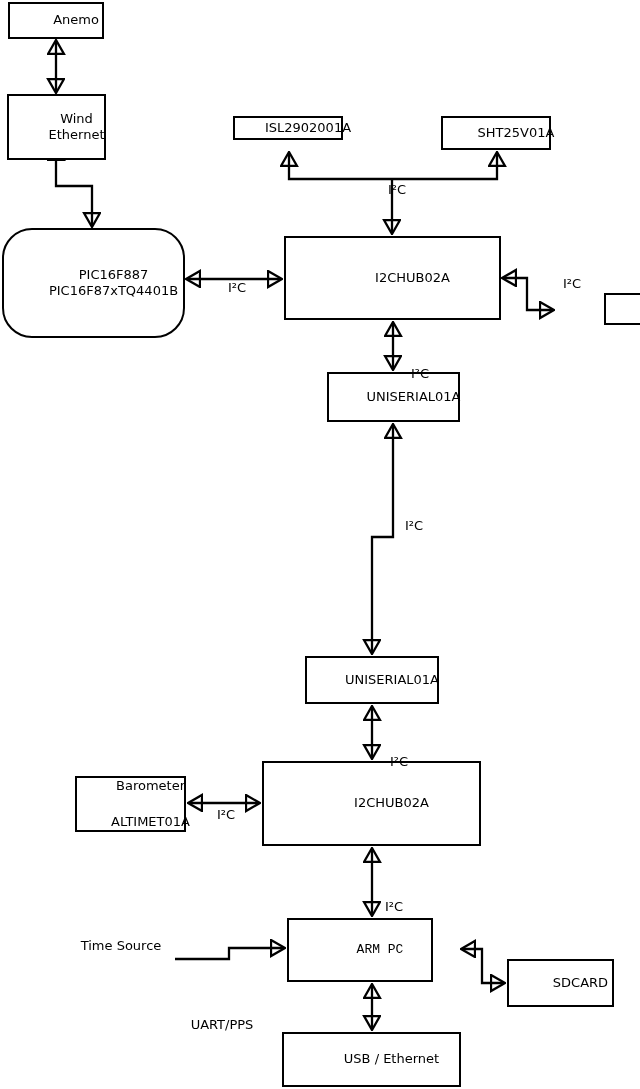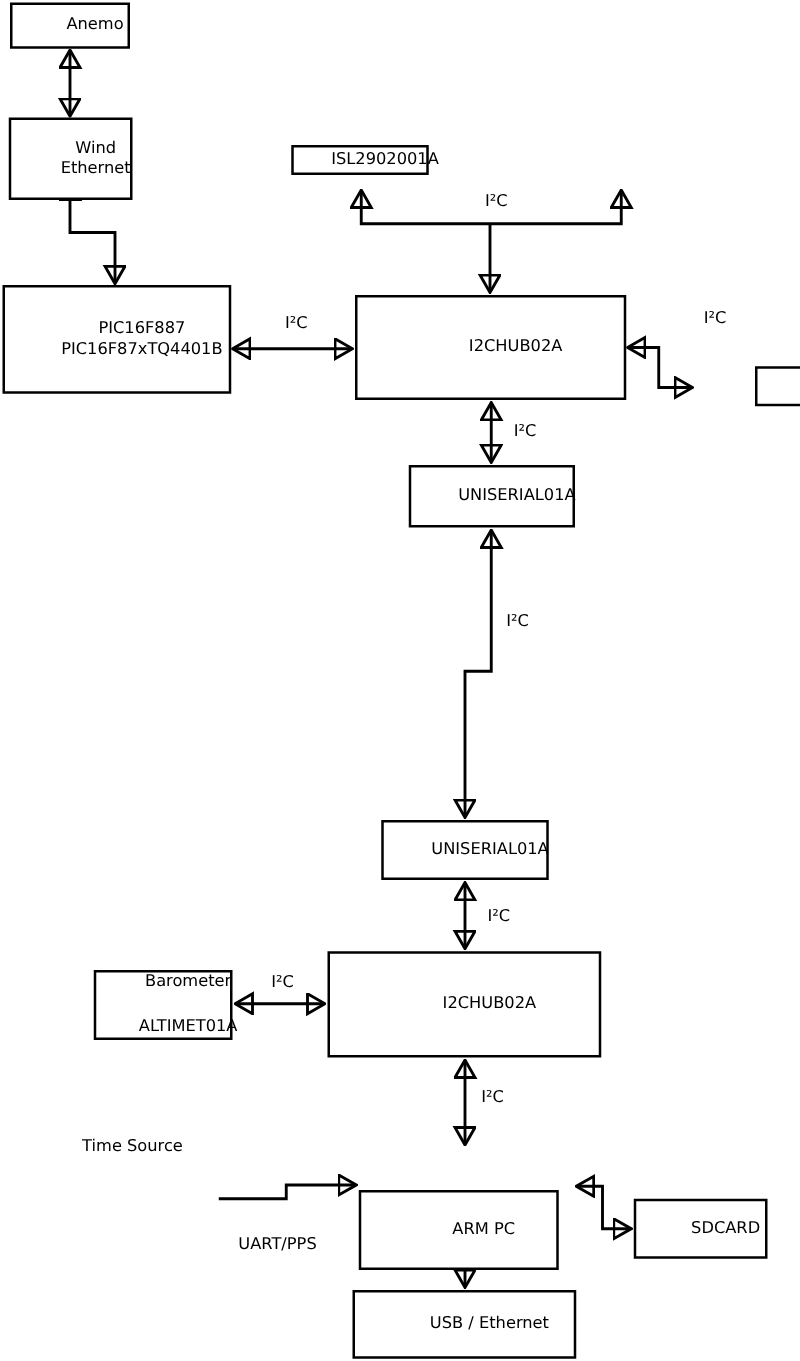--- a/index.html
+++ b/index.html
@@ -35,20 +35,21 @@
     font-size: 13px;
     line-height: 1.25;
     white-space: nowrap;
     padding-left: 40px;
   }
   .lbl {
     position: absolute;
     transform: translate(-50%, -50%);
     font-size: 13px;
     white-space: nowrap;
+    margin-top: 28px;
   }
 </style>
 </head>
 <body>
 
 <div id="diagram">
 
   <svg id="edges-svg" viewBox="0 0 640 1089" xmlns="http://www.w3.org/2000/svg">
     <defs>
       <marker id="arr" markerUnits="userSpaceOnUse" markerWidth="16" markerHeight="20" refX="14" refY="9" orient="auto-start-reverse">
@@ -74,29 +75,32 @@
 
   <div class="box" style="left:8px; top:2px; width:96px; height:37px;">
     <div>Anemo</div>
   </div>
 
   <div class="box" style="left:7px; top:94px; width:99px; height:66px;">
     <div>Wind</div>
     <div>Ethernet</div>
   </div>
 
-  <div class="box" style="left:2px; top:228px; width:183px; height:87px;">
+  <div class="box" style="left:2px; top:228px; width:183px; height:110px;border-radius:30px;">
     <div>PIC16F887</div>
     <div>PIC16F87xTQ4401B</div>
   </div>
 
   <div class="box" style="left:233px; top:116px; width:110px; height:24px;">
     <div>ISL2902001A</div>
   </div>
 
+  <div class="box" style="left:441px; top:116px; width:110px; height:34px;">
+    <div>SHT25V01A</div>
+  </div>
 
   <div class="box" style="left:284px; top:236px; width:217px; height:84px;">
     <div>I2CHUB02A</div>
   </div>
 
   <div class="box" style="left:556px; top:293px; width:82px; height:32px;margin-left:48px;">
     <div>LTS01A</div>
   </div>
 
   <div class="box" style="left:327px; top:372px; width:133px; height:50px;">
@@ -110,36 +114,36 @@
   <div class="box" style="left:262px; top:761px; width:219px; height:85px;">
     <div>I2CHUB02A</div>
   </div>
 
   <div class="box" style="left:75px; top:776px; width:111px; height:56px;justify-content:space-between;">
     <div>Barometer</div>
     <div>ALTIMET01A</div>
   </div>
 
 
-  <div class="box" style="left:287px; top:952px; width:160px; height:64px;">
+  <div class="box" style="left:287px; top:918px; width:146px; height:64px;font-family:Liberation Mono, monospace;">
     <div>ARM PC</div>
   </div>
 
   <div class="box" style="left:507px; top:959px; width:107px; height:48px;">
     <div>SDCARD</div>
   </div>
 
   <div class="box" style="left:282px; top:1032px; width:179px; height:55px;">
     <div>USB / Ethernet</div>
   </div>
 
   <span class="lbl" style="left:237px; top:259px;">I²C</span>
   <span class="lbl" style="left:397px; top:161px;">I²C</span>
   <span class="lbl" style="left:572px; top:255px;">I²C</span>
   <span class="lbl" style="left:420px; top:345px;">I²C</span>
   <span class="lbl" style="left:414px; top:497px;">I²C</span>
   <span class="lbl" style="left:399px; top:733px;">I²C</span>
   <span class="lbl" style="left:226px; top:786px;">I²C</span>
   <span class="lbl" style="left:394px; top:878px;">I²C</span>
-  <span class="lbl" style="left:106px; top:917px;">Time Source</span>
+  <span class="lbl" style="left:121px; top:917px;">Time Source</span>
   <span class="lbl" style="left:222px; top:996px;">UART/PPS</span>
 
 </div>
 
 </body></html>

